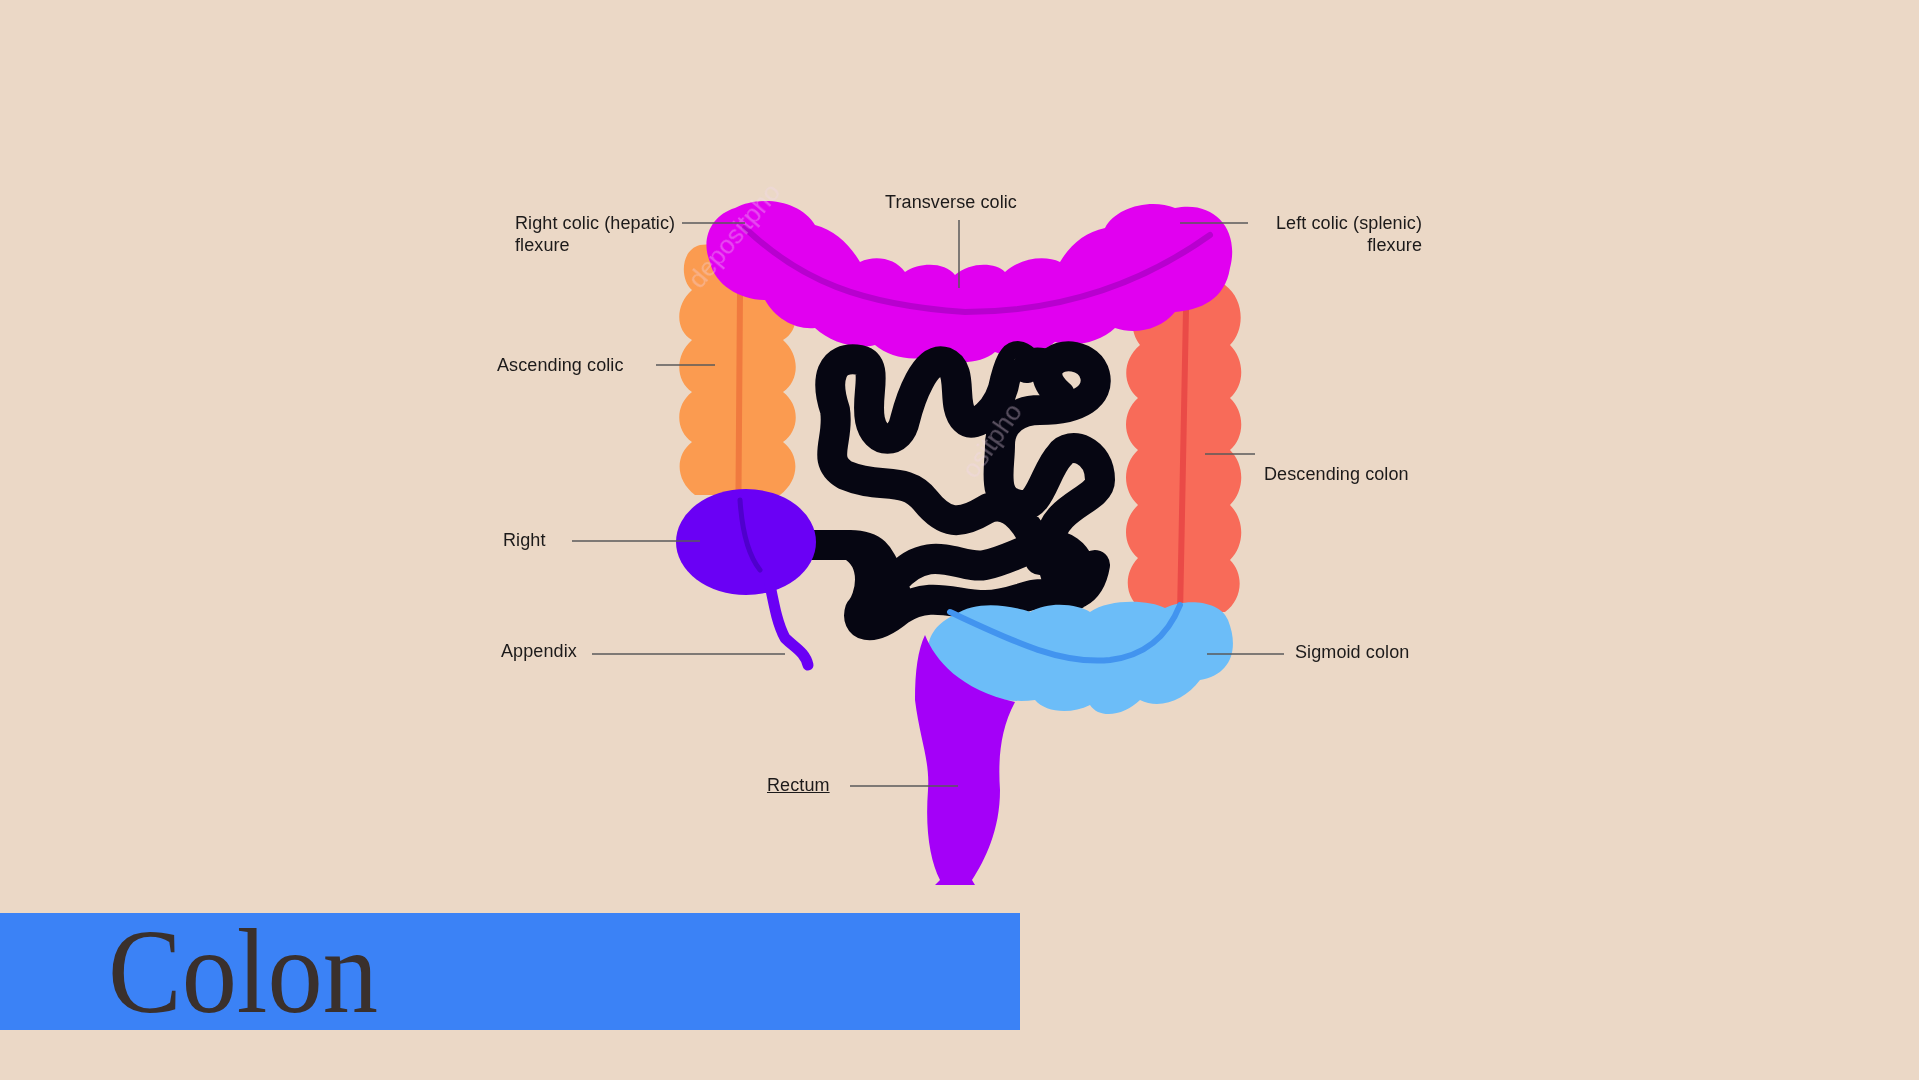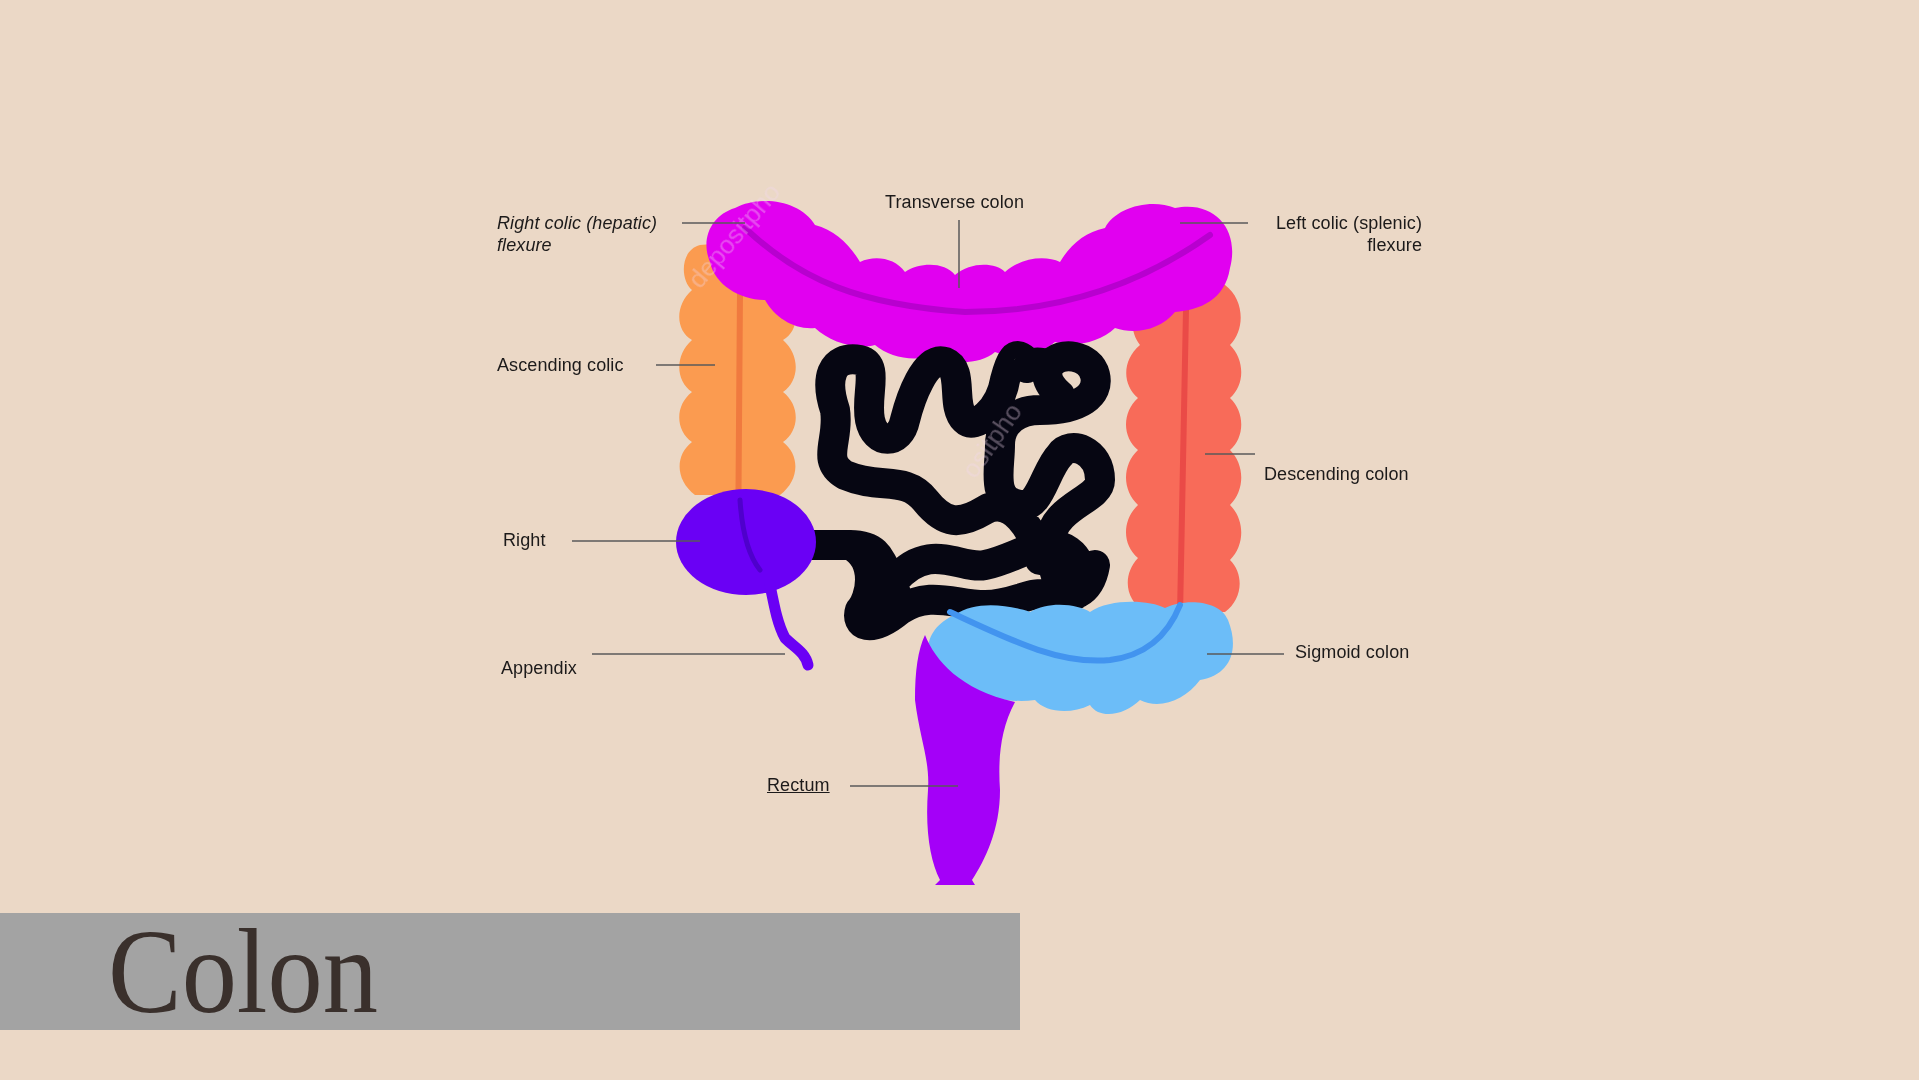--- a/index.html
+++ b/index.html
@@ -16,21 +16,21 @@
     line-height: 22px;
     color: #1c1a1a;
     white-space: nowrap;
     letter-spacing: 0.1px;
   }
   .label.right { text-align: right; }
   .title-band {
     position: absolute;
     left: 0; top: 913px;
     width: 1020px; height: 117px;
-    background: #a3a3a3;
+    background: #3b82f6;
   }
   .title-text {
     position: absolute;
     left: 108px; top: 0;
     height: 117px;
     line-height: 117px;
     font-family: "Liberation Serif", "DejaVu Serif", serif;
     font-size: 120px;
     color: #3a302c;
     transform: scaleX(0.92);
@@ -187,39 +187,39 @@
     <line x1="1180" y1="223" x2="1248" y2="223"></line>
     <line x1="656" y1="365" x2="715" y2="365"></line>
     <line x1="1205" y1="454" x2="1255" y2="454"></line>
     <line x1="572" y1="541" x2="700" y2="541"></line>
     <line x1="592" y1="654" x2="785" y2="654"></line>
     <line x1="1207" y1="654" x2="1284" y2="654"></line>
     <line x1="850" y1="786" x2="958" y2="786"></line>
   </g>
 </svg>
 
-<div class="label" style="left:885px; top:191px;">Transverse colon</div>
-
-<div class="label" style="left:497px; top:212px;font-style:italic;">
+<div class="label" style="left:885px; top:191px;">Transverse colic</div>
+
+<div class="label" style="left:515px; top:212px;">
   <div>Right colic (hepatic)</div>
   <div>flexure</div>
 </div>
 
 <div class="label right" style="right:497px; top:212px;">
   <div>Left colic (splenic)</div>
   <div>flexure</div>
 </div>
 
 <div class="label" style="left:497px; top:354px;">Ascending colic</div>
 
 <div class="label" style="left:1264px; top:463px;">Descending colon</div>
 
 <div class="label" style="left:503px; top:529px;">Right</div>
 
-<div class="label" style="left:501px; top:657px;">Appendix</div>
+<div class="label" style="left:501px; top:640px;">Appendix</div>
 
 <div class="label" style="left:1295px; top:641px;">Sigmoid colon</div>
 
 <div class="label" style="left:767px; top:774px;text-decoration:underline;">Rectum</div>
 
 <div class="title-band">
   <div class="title-text">Colon</div>
 </div>
 
 </body></html>

